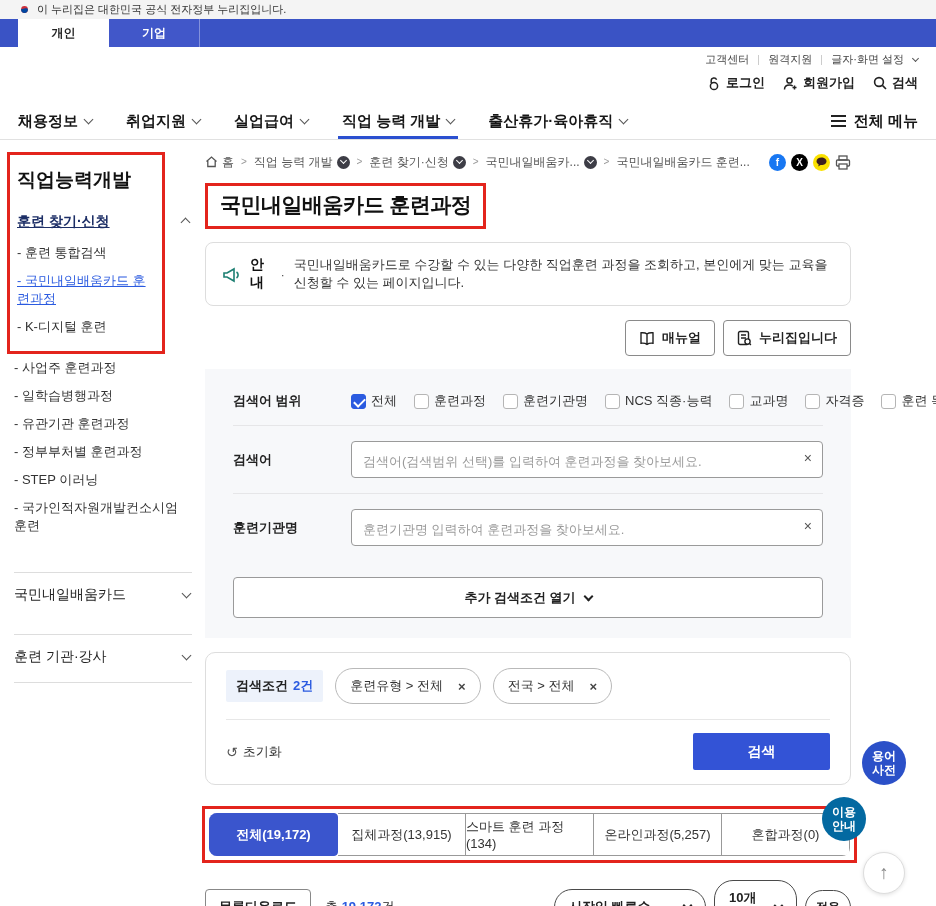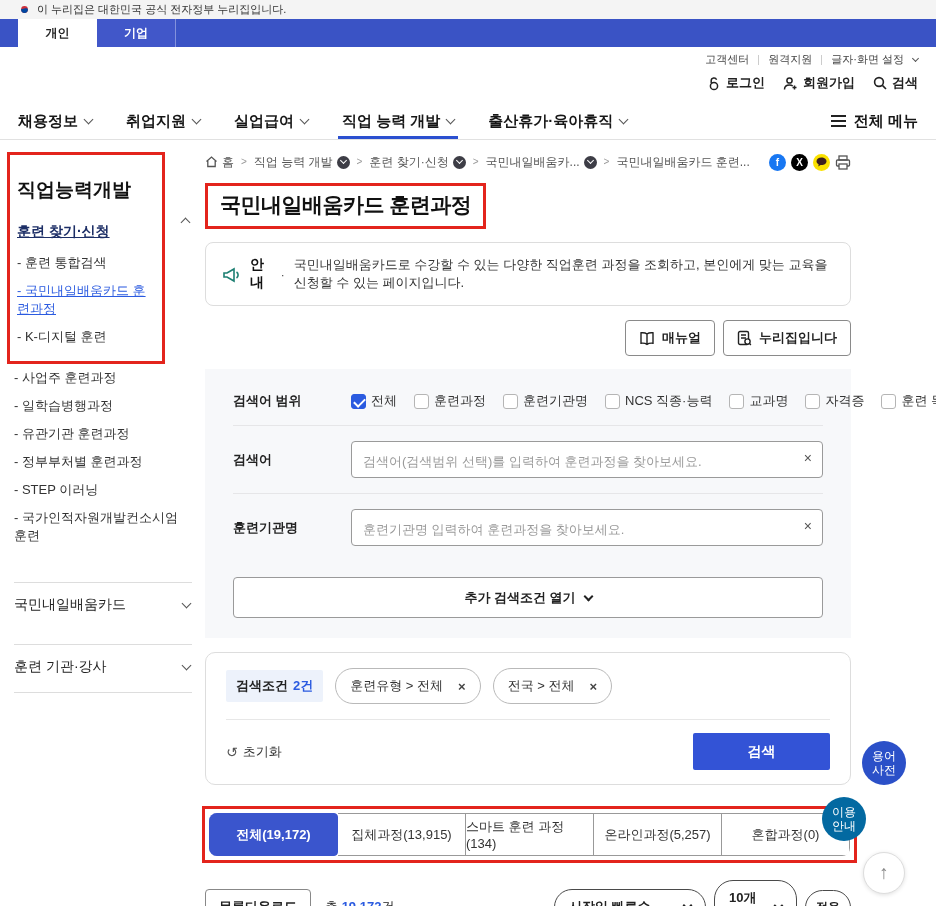--- a/index.html
+++ b/index.html
@@ -5,21 +5,21 @@
   *{margin:0;padding:0;box-sizing:border-box}
   html,body{width:936px;height:906px;overflow:hidden;background:#fff;
     font-family:"Liberation Sans","DejaVu Sans",sans-serif;color:#222;position:relative}
 
   
   .notice-bar{height:19px;background:#f4f4f4;display:flex;align-items:center;gap:6px;
     padding-left:18px;font-size:11px;color:#333}
 
   
   .user-tabbar{height:28px;background:#3a53c5;display:flex;padding-left:18px}
-  .user-tab{width:79px;display:flex;align-items:center;justify-content:center;
+  .user-tab{width:91px;display:flex;align-items:center;justify-content:center;
     font-size:12px;font-weight:700;color:#fff;cursor:pointer}
   .user-tab.active{background:#fff;color:#222}
   .user-tab.biz{background:#4157c9;border-right:1px solid rgba(255,255,255,.35)}
 
   
   .header{height:56px;position:relative}
   .logo{position:absolute;left:16px;top:11px;display:flex;align-items:center;gap:8px;cursor:pointer}
   .logo-text{font-size:23px;font-weight:800;color:#101522;letter-spacing:-1px}
   .util-top{position:absolute;right:18px;top:5px;display:flex;align-items:center;gap:9px;
     font-size:11px;color:#444}
@@ -44,21 +44,21 @@
   .chev.white{border-color:#fff;width:5px;height:5px;border-width:1.4px}
   .chev.dark{border-color:#222;border-width:2px}
 
   
   .content{display:flex;padding:12px 0 0 14px;position:relative}
   .red-frame{border:3px solid #e3241c}
 
   
   .sidebar{width:178px;flex-shrink:0;position:relative}
   .sb-frame{margin-left:-7px;width:158px;padding:6px 6px 10px 7px}
-  .sb-title{font-size:19px;font-weight:800;color:#111;margin:16px 0 20px}
+  .sb-title{font-size:19px;font-weight:800;color:#111;margin:6px 0 20px}
   .sb-mainlink{font-size:14px;font-weight:700;color:#1c2e66;text-decoration:underline;
     margin-bottom:8px;cursor:pointer}
   .sb-collapse{position:absolute;left:168px;top:64px}
   .sb-list{list-style:none;font-size:13px;color:#333}
   .sb-list li{padding:5px 0;cursor:pointer}
   .sb-list li.active a{color:#2b5be0}
   .sb-list a{color:inherit;text-decoration:none}
   .sb-list li.active a{text-decoration:underline}
   .sb-list2{margin-left:0;padding:0 6px 4px 0}
   .sb-section{border-top:1px solid #ddd;margin-top:28px;padding:13px 2px 2px 0;
@@ -150,21 +150,21 @@
   .select-pill{display:flex;align-items:center;justify-content:space-between;gap:10px;
     border:1.5px solid #4a4a4a;border-radius:19px;background:#fff;padding:8px 14px;
     font-size:13px;font-weight:600;color:#222;cursor:pointer}
   .sel-sort{width:152px}
   .sel-size{width:83px}
   .apply-btn{border:1.5px solid #4a4a4a;border-radius:18px;background:#fff;
     padding:8px 10px;font-size:12px;font-weight:600;color:#222;cursor:pointer}
 
   
   .float-btn{position:absolute;width:44px;height:44px;border-radius:50%;display:flex;
-    align-items:center;justify-content:center;text-align:center;font-size:12px;font-weight:400;
+    align-items:center;justify-content:center;text-align:center;font-size:12px;font-weight:700;
     color:#fff;line-height:1.2;cursor:pointer;z-index:30}
   .fb-dict{left:862px;top:741px;background:#2b50c8}
   .fb-guide{left:822px;top:797px;background:#0369a1}
   .fb-top{left:863px;top:852px;width:42px;height:42px;background:#fff;border:1px solid #ddd;
     color:#8a8a8a;font-size:19px;box-shadow:0 1px 4px rgba(0,0,0,.12)}
 
   svg{display:block}
 </style>
 </head>
 <body>

